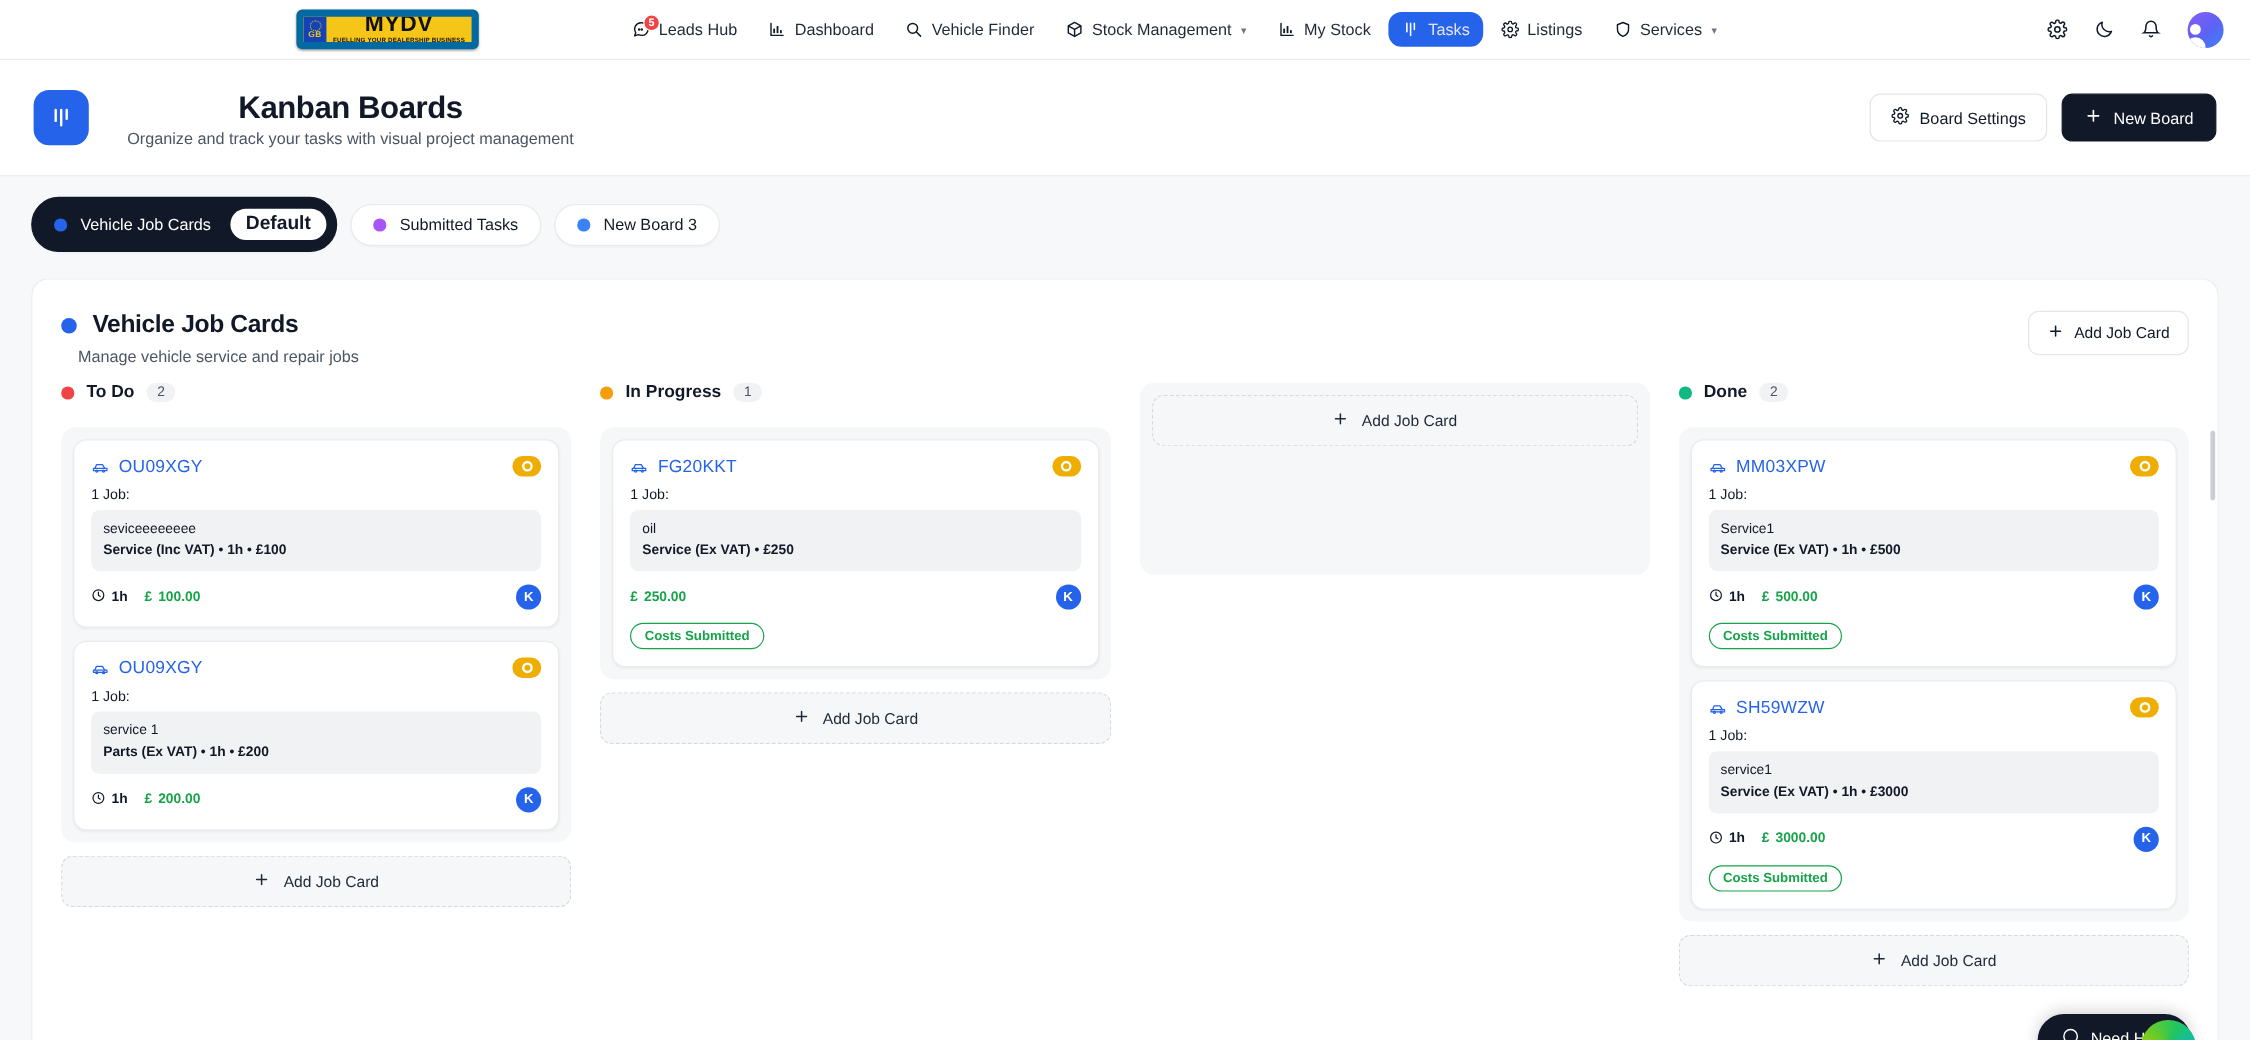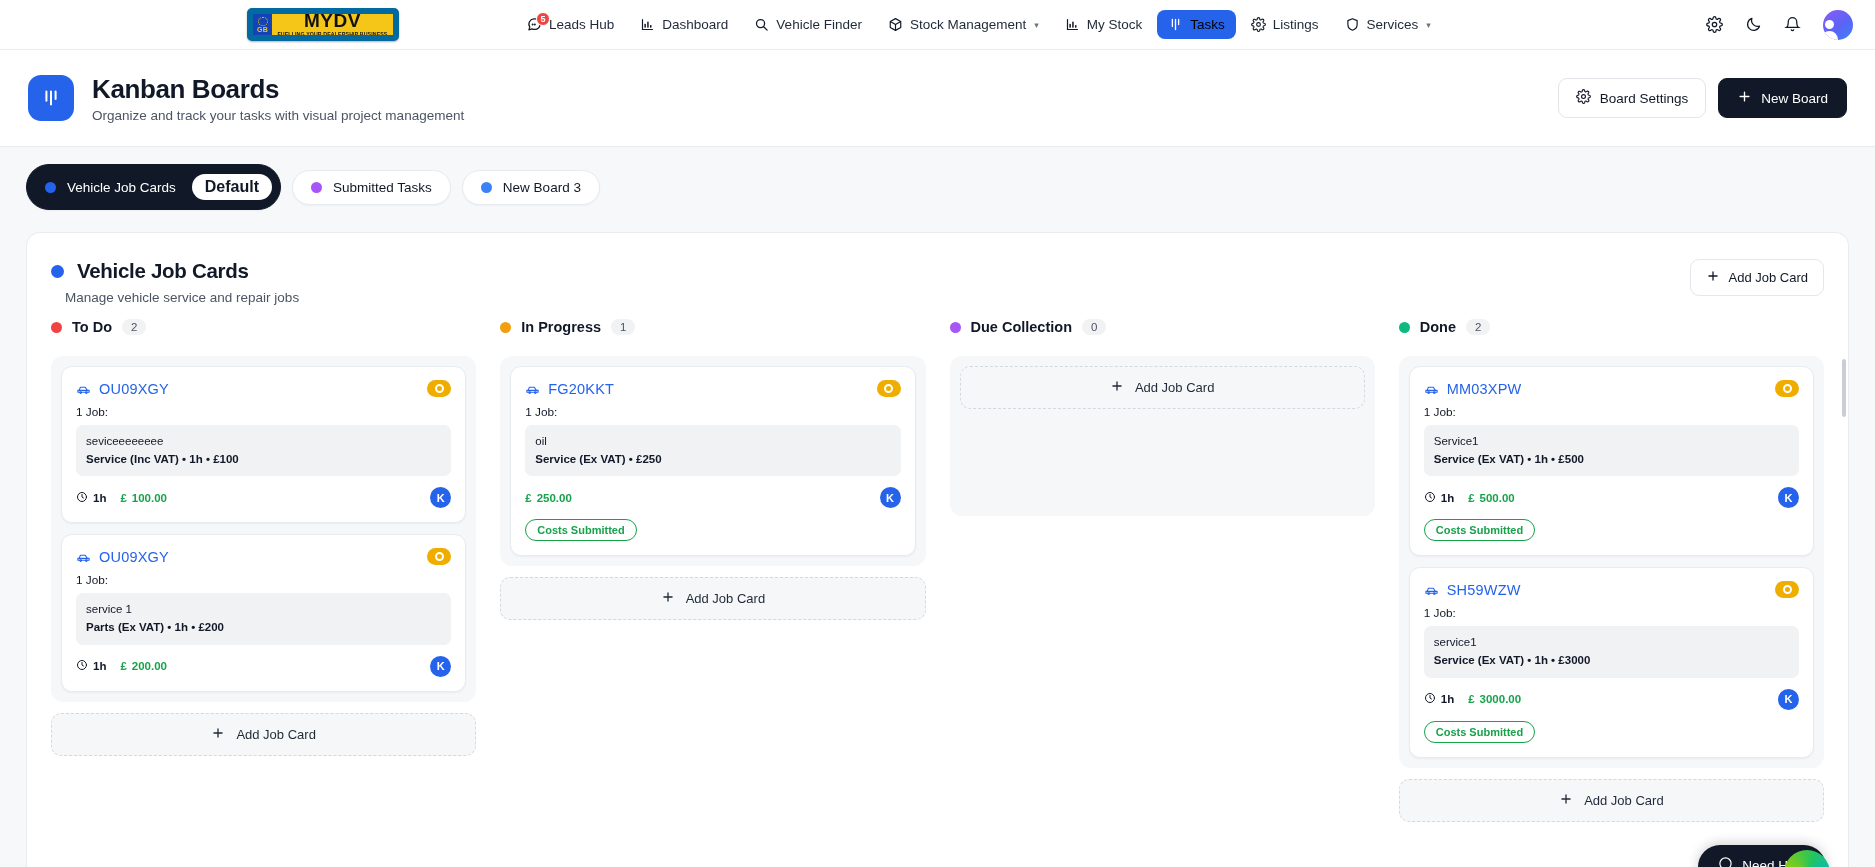--- a/index.html
+++ b/index.html
@@ -44,21 +44,21 @@
   .navlinks{
     position:absolute;left:516px;
     display:flex;align-items:center;gap:4px;
   }
   .navitem{
     display:flex;align-items:center;gap:7px;
     padding:7px 11px;border-radius:8px;
     font-size:13.5px;color:#1f2937;cursor:pointer;white-space:nowrap;
     position:relative;
   }
-  .navitem.active{background:#2563eb;color:#000000;}
+  .navitem.active{background:#2563eb;color:#e5e5e5;border-radius:11px;}
   .navitem .ico{display:flex;align-items:center;}
   .badge-dot{
     position:absolute;left:20px;top:2px;
     background:#ef4444;color:#fff;border-radius:50%;
     width:14px;height:14px;font-size:9px;font-weight:bold;
     display:flex;align-items:center;justify-content:center;
     border:1.5px solid #fff;
   }
   .chev{font-size:9px;opacity:.65;margin-left:1px;}
 
@@ -86,21 +86,21 @@
 
   
   .pagehead{
     background:#fff;border-bottom:1px solid #e9ecef;
     height:97px;display:flex;align-items:center;padding:0 28px;
   }
   .head-icon{
     width:46px;height:46px;border-radius:13px;background:#2563eb;
     display:flex;align-items:center;justify-content:center;flex:0 0 auto;
   }
-  .head-text{margin-left:18px;}
+  .head-text{margin-left:32px;text-align:center;}
   .head-title{font-size:26px;font-weight:bold;letter-spacing:-.4px;color:#111827;}
   .head-sub{font-size:13.5px;color:#4b5563;margin-top:3px;}
   .head-actions{margin-left:auto;display:flex;align-items:center;gap:12px;}
   .btn{
     display:flex;align-items:center;gap:9px;
     font-size:13.5px;border-radius:9px;cursor:pointer;white-space:nowrap;
   }
   .btn-white{
     background:#fff;border:1px solid #e2e5ea;color:#111827;padding:10px 17px;
   }
@@ -544,25 +544,20 @@
             </div><div class="costs-tag">Costs Submitted</div></div>
         </div>
         <div class="add-card outside">
           <span><svg width="14" height="14" viewBox="0 0 24 24" fill="none" stroke="#1f2937" stroke-width="2.2" stroke-linecap="round">
               <path d="M12 5v14M5 12h14"></path>
             </svg></span>
           <span>Add Job Card</span>
         </div>
       </div>
       <div>
-        <div class="col-head">
-          <span class="col-dot" style="background:#a855f7"></span>
-          <span class="col-name">Due Collection</span>
-          <span class="col-count">0</span>
-        </div>
         <div class="col-body" style="min-height: 160px;">
           <div class="add-card">
             <span><svg width="14" height="14" viewBox="0 0 24 24" fill="none" stroke="#1f2937" stroke-width="2.2" stroke-linecap="round">
                 <path d="M12 5v14M5 12h14"></path>
               </svg></span>
             <span>Add Job Card</span>
           </div>
         </div>
       </div>
       <div>

